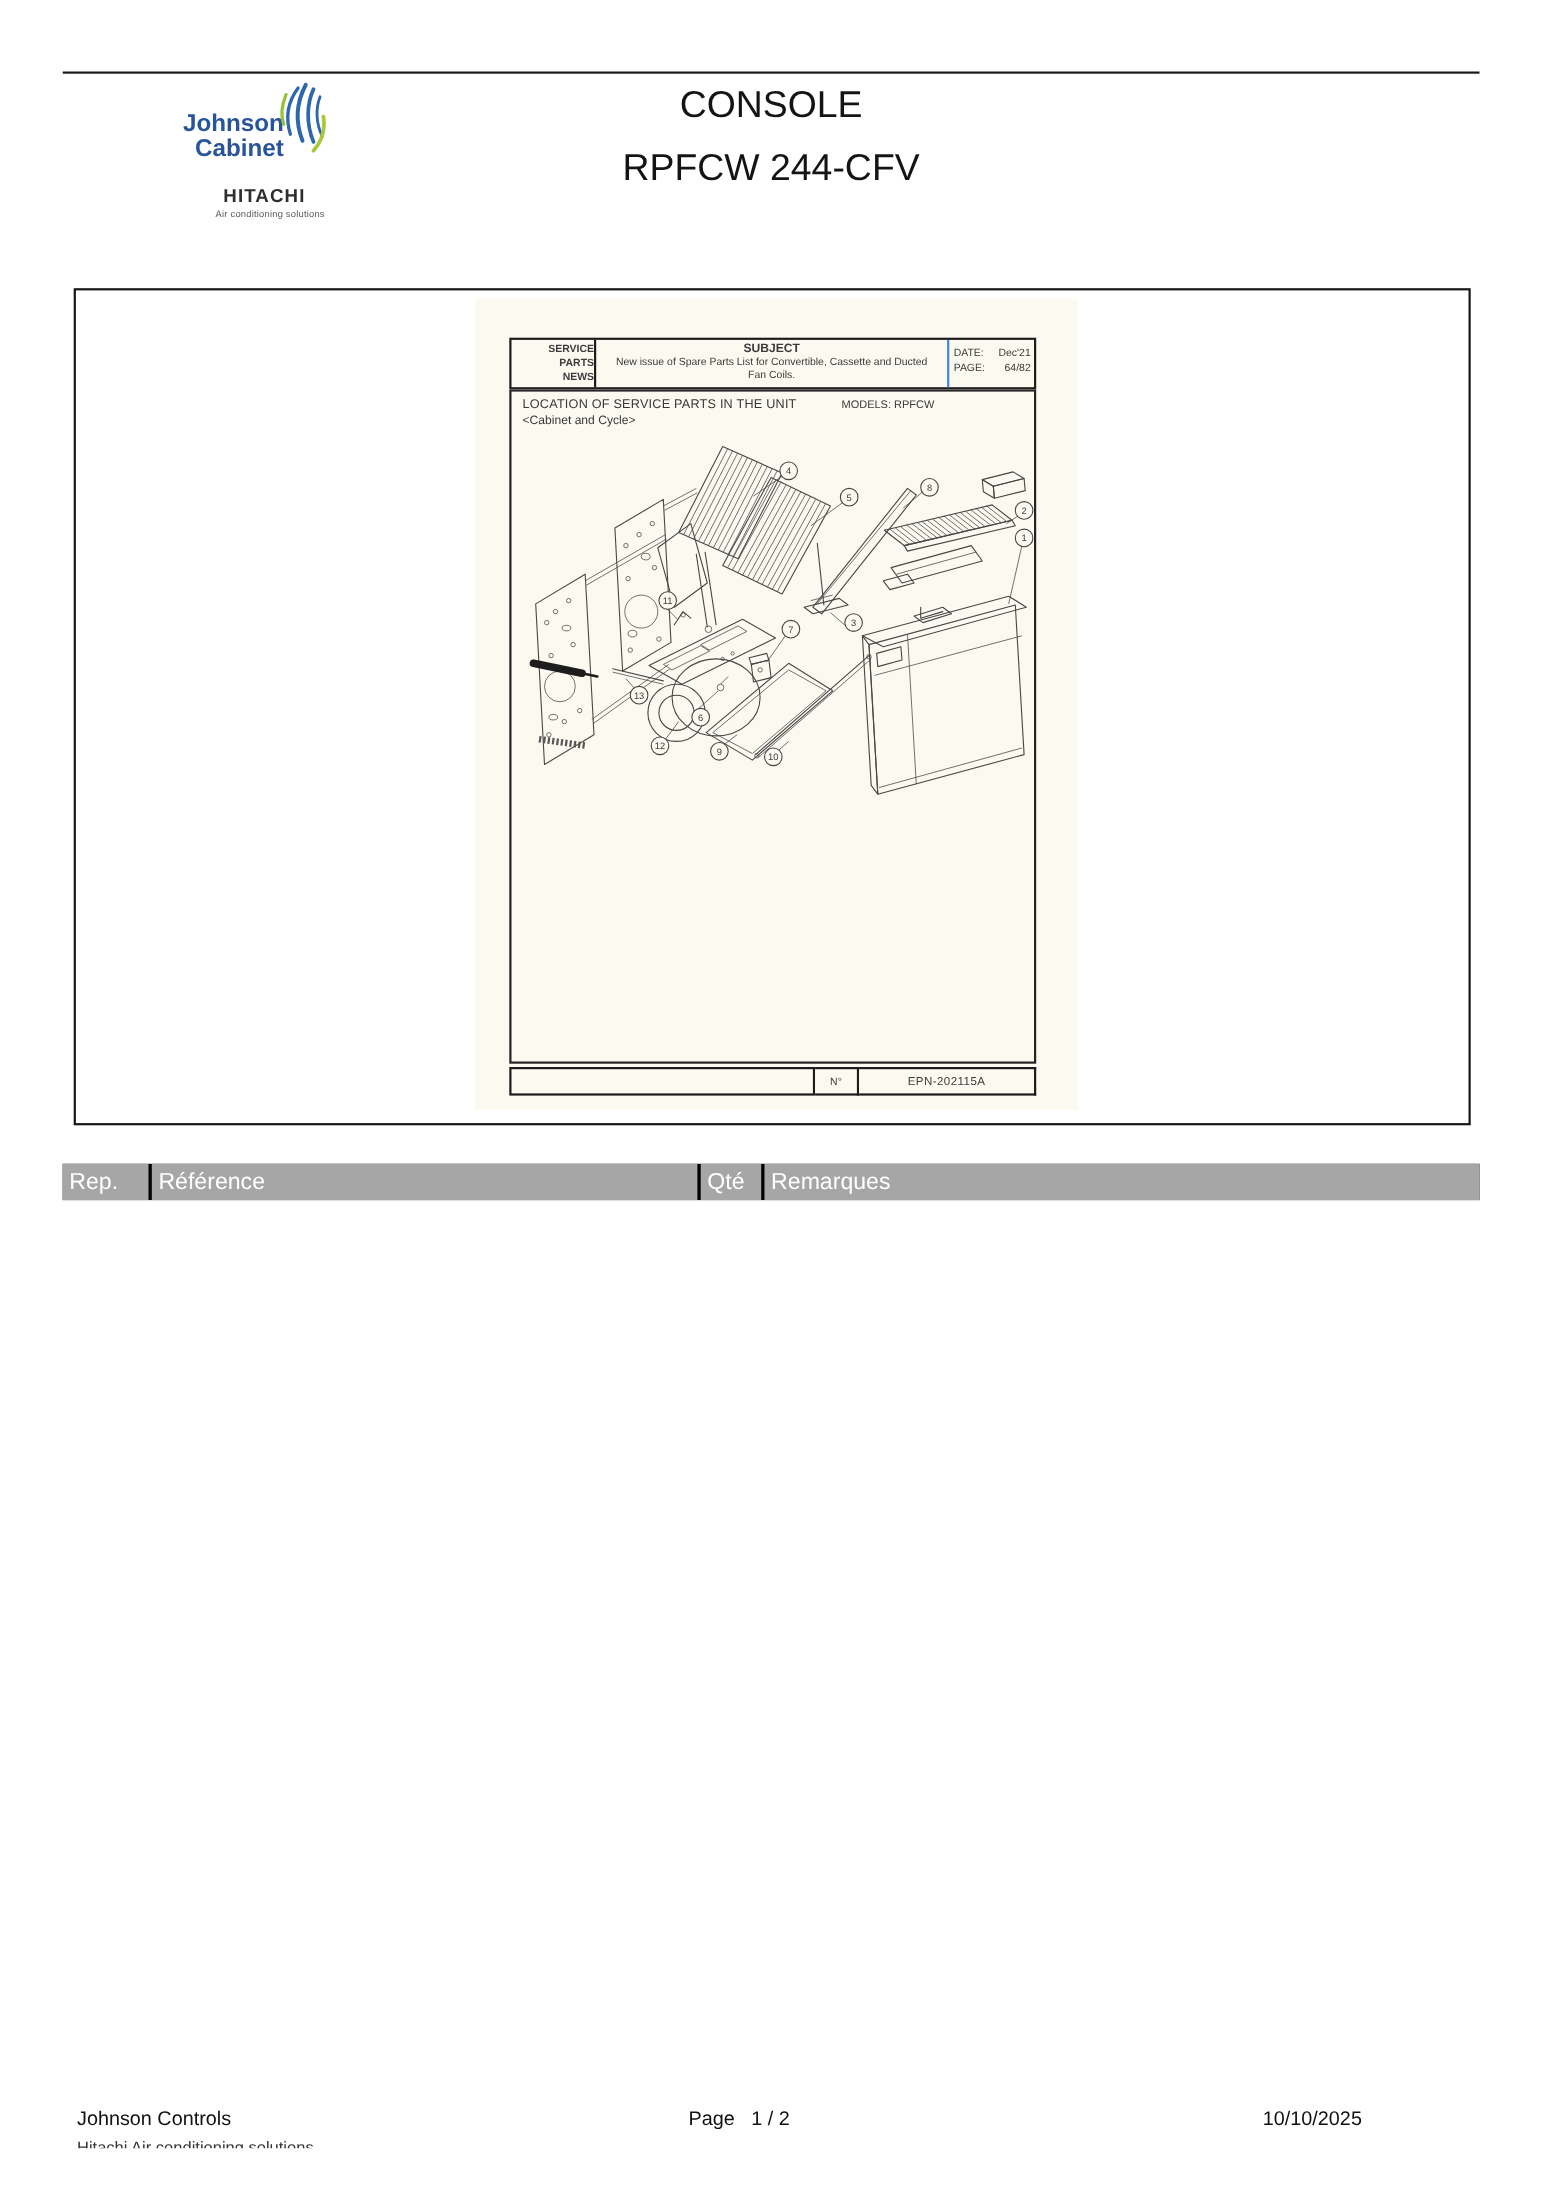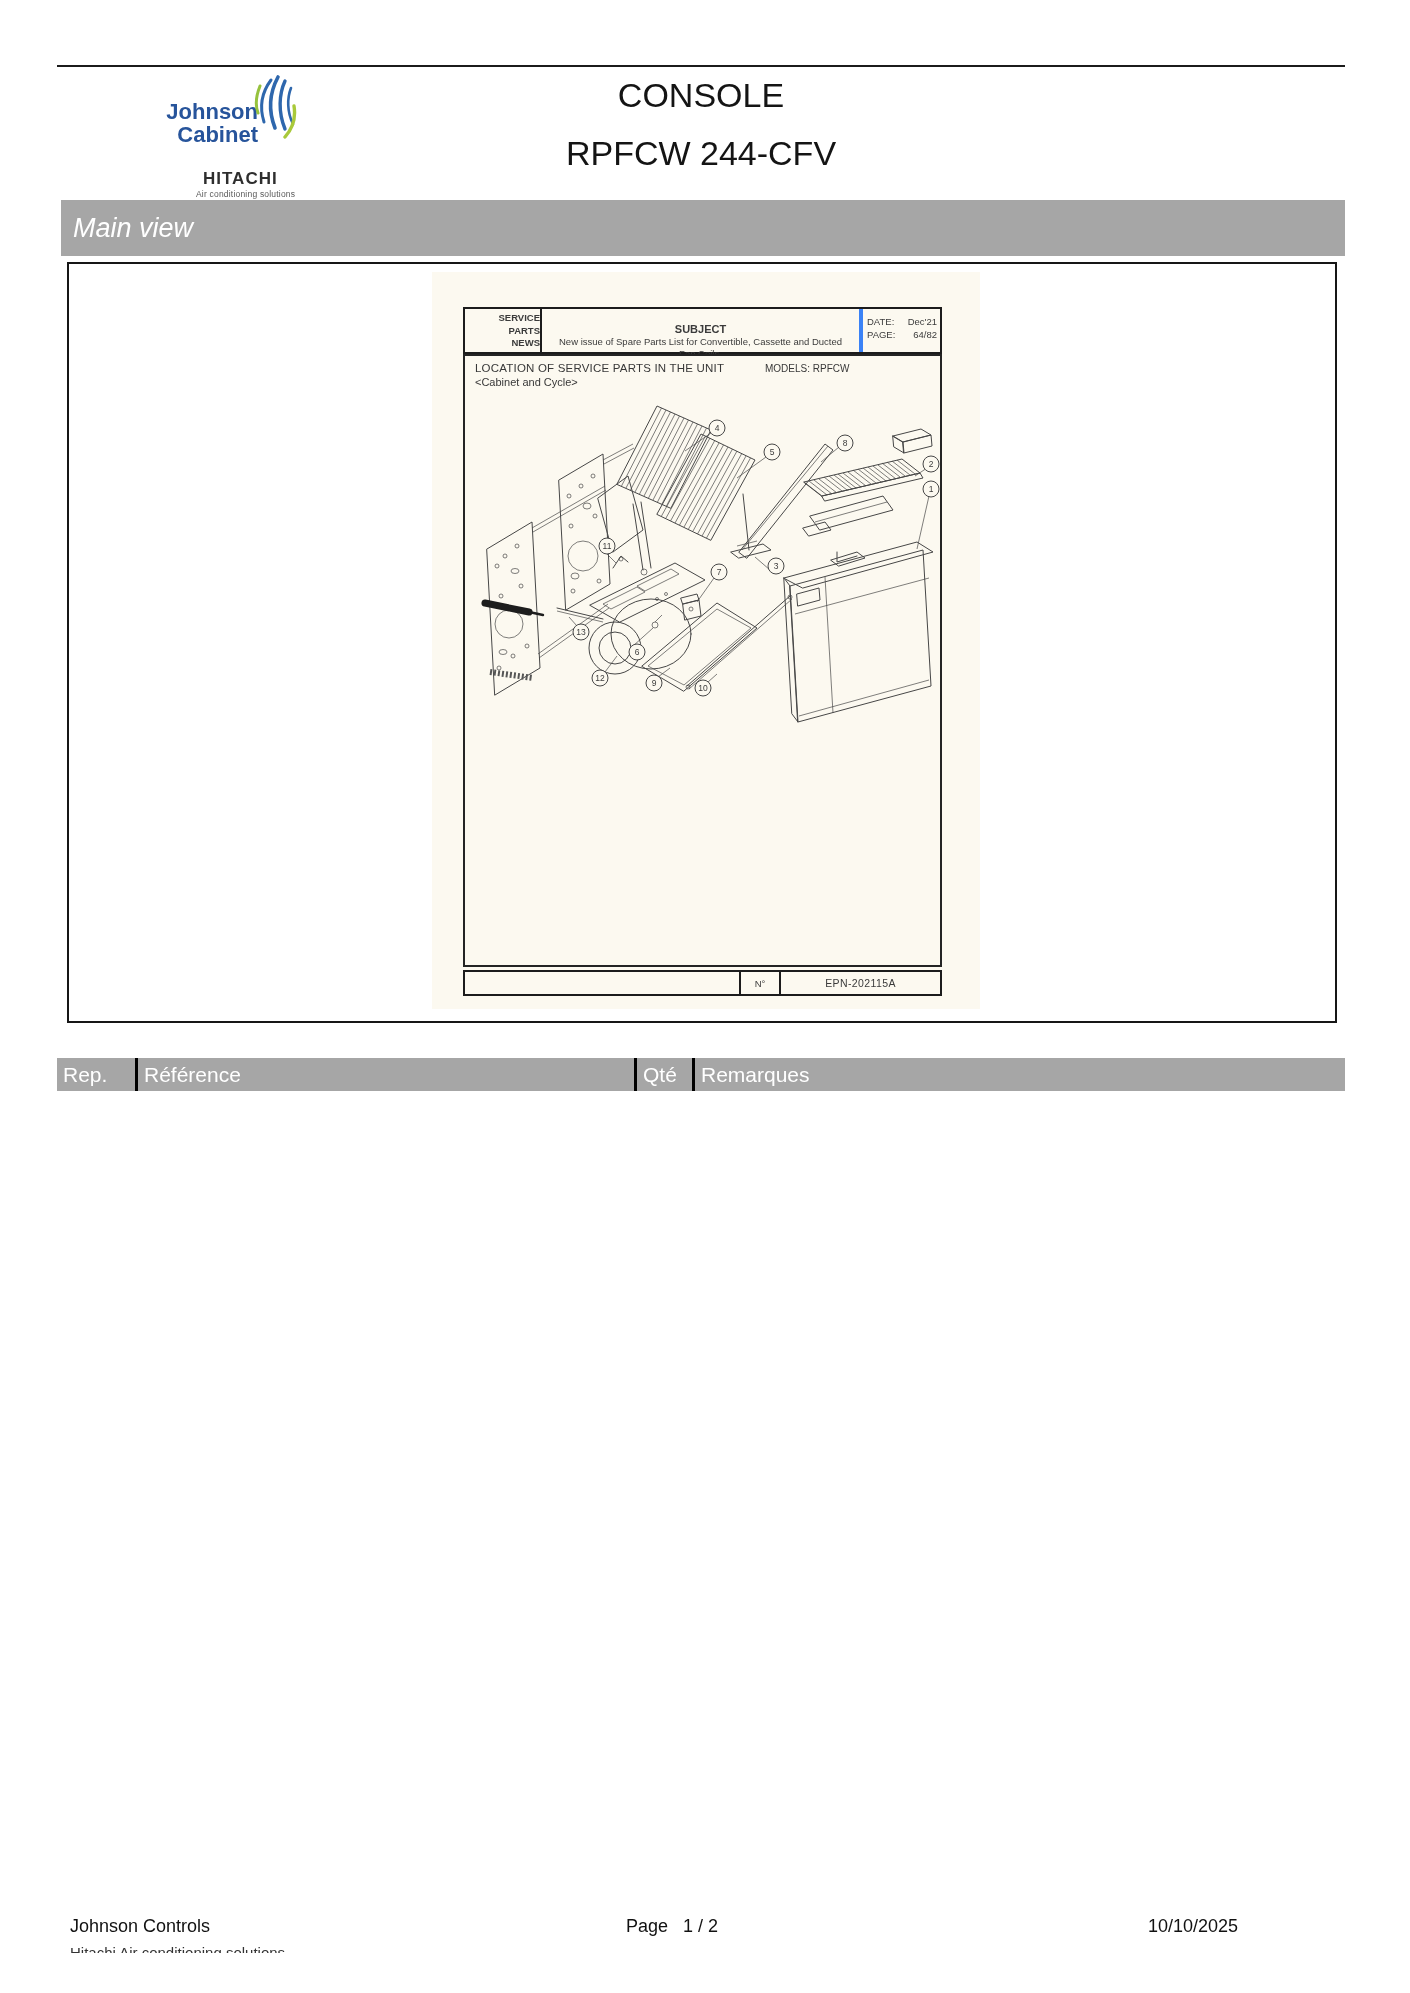--- a/index.html
+++ b/index.html
@@ -23,21 +23,21 @@
   .sb-cell{background:#a6a6a6;color:#fff;display:flex;align-items:center;font-size:27px;}
   .sb-left{width:280px;padding-left:14px;box-sizing:border-box;}
   .sb-right{flex:1;margin-left:4px;padding-left:12px;font-style:italic;}
 
   
   .main-box{left:67px;top:262px;width:1266px;height:757px;border:2px solid #161616;background:#fff;}
   .inner-page{left:363px;top:8px;width:548px;height:737px;background:#fcf9f0;}
 
   .spn-table{left:31px;top:35px;width:479px;height:47px;display:flex;border:2px solid #1c1c1c;box-sizing:border-box;background:#fcf9f0;color:#3b3b3b;}
   .spn-c1{width:77px;border-right:2px solid #1c1c1c;box-sizing:border-box;padding:3px 0 0 6px;font-weight:bold;font-size:9.5px;line-height:12.5px;text-align:right;}
-  .spn-c2{flex:1;border-right:4px solid #3b82f6;box-sizing:border-box;text-align:center;padding-top:14px;}
+  .spn-c2{flex:1;border-right:2px solid #3b82f6;box-sizing:border-box;text-align:center;padding-top:2px;}
   .spn-subject{font-weight:bold;font-size:11px;}
   .spn-subtext{font-size:9.5px;line-height:12px;padding:1px 14px 0 14px;}
   .spn-c3{width:77px;box-sizing:border-box;font-size:9.5px;padding:6px 3px 0 4px;line-height:13px;}
   .spn-row{display:flex;justify-content:space-between;}
 
   .doc-body{left:31px;top:82px;width:479px;height:613px;border:2px solid #242424;box-sizing:border-box;background:#fcf9f0;}
   .loc-title{left:10px;top:6px;font-size:11.5px;color:#383838;letter-spacing:0.2px;}
   .loc-sub{left:10px;top:20px;font-size:11px;color:#383838;}
   .models{left:300px;top:7px;font-size:10px;color:#383838;}
   .diagram-svg{left:0;top:0;width:475px;height:609px;}
@@ -88,21 +88,20 @@
     <path d="M43,34 C45,46 41,57 34,65" stroke="#a9c93a" stroke-width="3.4" fill="none" stroke-linecap="round"></path>
   </svg>
 </div>
 <div class="abs hitachi">HITACHI</div>
 <div class="abs hitachi-sub">Air conditioning solutions</div>
 
 <div class="abs title-wrap title1">CONSOLE</div>
 <div class="abs title-wrap title2">RPFCW 244-CFV</div>
 
 <div class="abs section-bar">
-  <div class="sb-cell sb-right">Main view</div>
 </div>
 
 <div class="abs main-box">
   <div class="abs inner-page">
 
     <div class="abs spn-table">
       <div class="spn-c1">
         <div>SERVICE</div>
         <div>PARTS</div>
         <div>NEWS</div>

